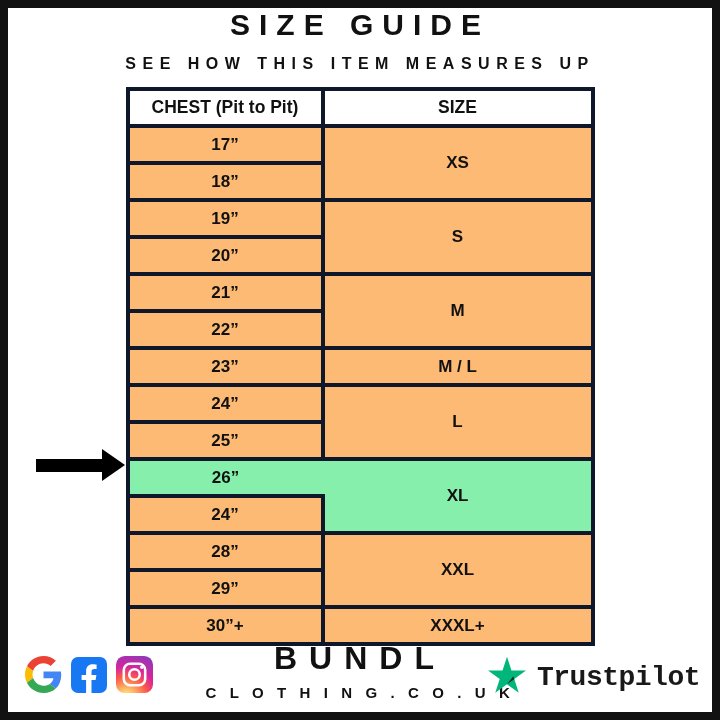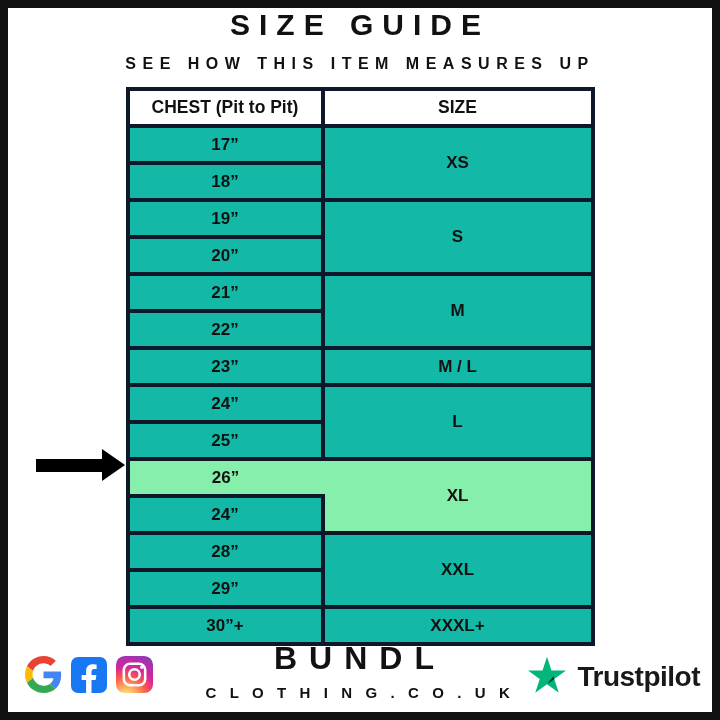--- a/index.html
+++ b/index.html
@@ -50,21 +50,21 @@
     height: 33px;
     font-size: 17px;
   }
   .size-table col.c-chest { width: 195px; }
   .size-table col.c-size  { width: 270px; }
   .size-table th {
     background: #ffffff;
     font-size: 17.5px;
     border-bottom: 3px solid #111;
   }
-  .size-table td.g  { background: #14b8a6; }
+  .size-table td.g  { background: #fdba74; }
   .size-table td.hl { background: #86efac; }
   
   .size-table td.hl-chest { border-right: 2px solid transparent; }
   .size-table td.xl-cell  { border-left: none; }
 
   
   .arrow {
     position: absolute;
     left: 28px; top: 441px;
     width: 89px; height: 32px;
@@ -93,21 +93,21 @@
   .brand-name {
     font-size: 32px; font-weight: 800;
     letter-spacing: 12px; color: #111;
   }
   .brand-domain {
     font-size: 15px; font-weight: 700;
     letter-spacing: 4.6px; color: #111; margin-top: 7px;
   }
   .trustpilot {
     position: absolute; right: 12px; top: 20px;
-    display: flex; align-items: center; gap: 11px;
+    display: flex; align-items: center; gap: 11px; font-family: Liberation Mono, monospace;
   }
   .trustpilot-label {
     font-size: 28px; font-weight: 700;
     letter-spacing: -0.5px; color: #191919;
   }
 </style>
 </head>
 <body>
 
 <div class="canvas">

